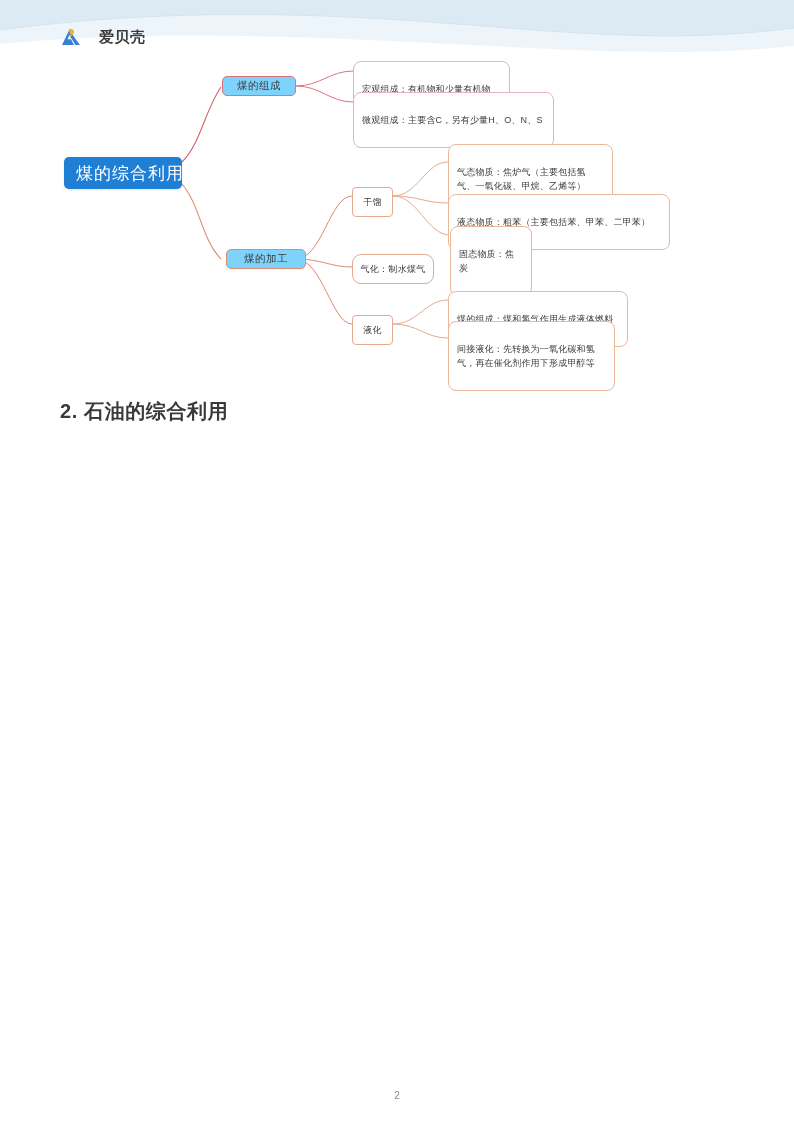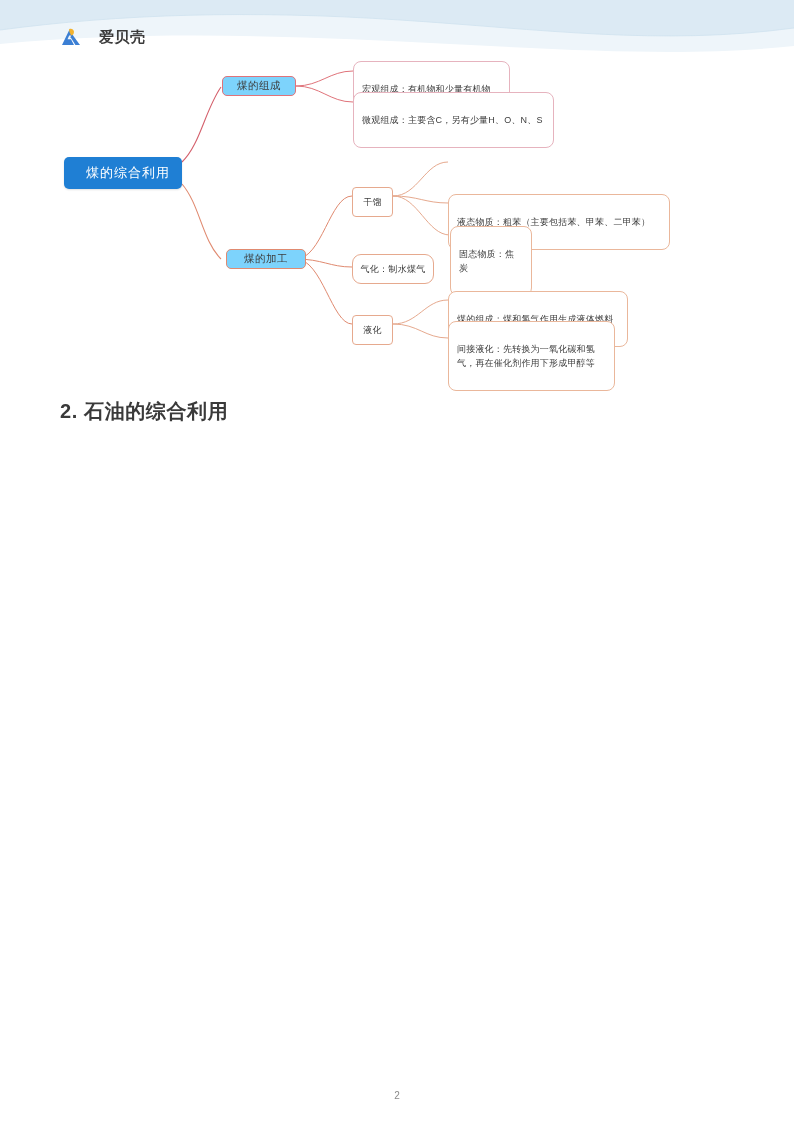--- a/index.html
+++ b/index.html
@@ -36,24 +36,24 @@
   .mm-svg{position:absolute;left:0;top:0;width:794px;height:330px;}
 
   .node{
     position:absolute;box-sizing:border-box;
     display:flex;align-items:center;
     white-space:nowrap;
   }
   .node-root{
     background:#1f7fd4;color:#ffffff;
     border-radius:5px;
-    font-size:13px;
+    font-size:17px;
     padding:0 12px;
     height:32px;
-    justify-content:flex-end;
+    justify-content:flex-start;
     box-shadow:0 1px 2px rgba(0,0,0,0.12);
     letter-spacing:1px;
   }
   .node-l1{
     background:#7dd3fc;color:#3c3c3c;
     border:1px solid #e08a70;
     border-radius:5px;
     font-size:10.5px;
     height:20px;
     padding:0 12px;
@@ -167,20 +167,23 @@
     </div>
 
     <div class="node node-l2" style="left:352px;top:204px;width:82px;border-radius:9px;">
       <span>气化：制水煤气</span>
     </div>
 
     <div class="node node-l2" style="left:352px;top:265px;width:41px;">
       <span>液化</span>
     </div>
 
+    <div class="node node-l3" style="left:448px;top:94px;width:165px;">
+      <span>气态物质：焦炉气（主要包括氢气、一氧化碳、甲烷、乙烯等）</span>
+    </div>
 
     <div class="node node-l3" style="left:448px;top:144px;width:222px;">
       <span>液态物质：粗苯（主要包括苯、甲苯、二甲苯）</span>
     </div>
 
     <div class="node node-l3" style="left:450px;top:176px;width:82px;">
       <span>固态物质：焦炭</span>
     </div>
 
     <div class="node node-l3" style="left:448px;top:241px;width:180px;">

